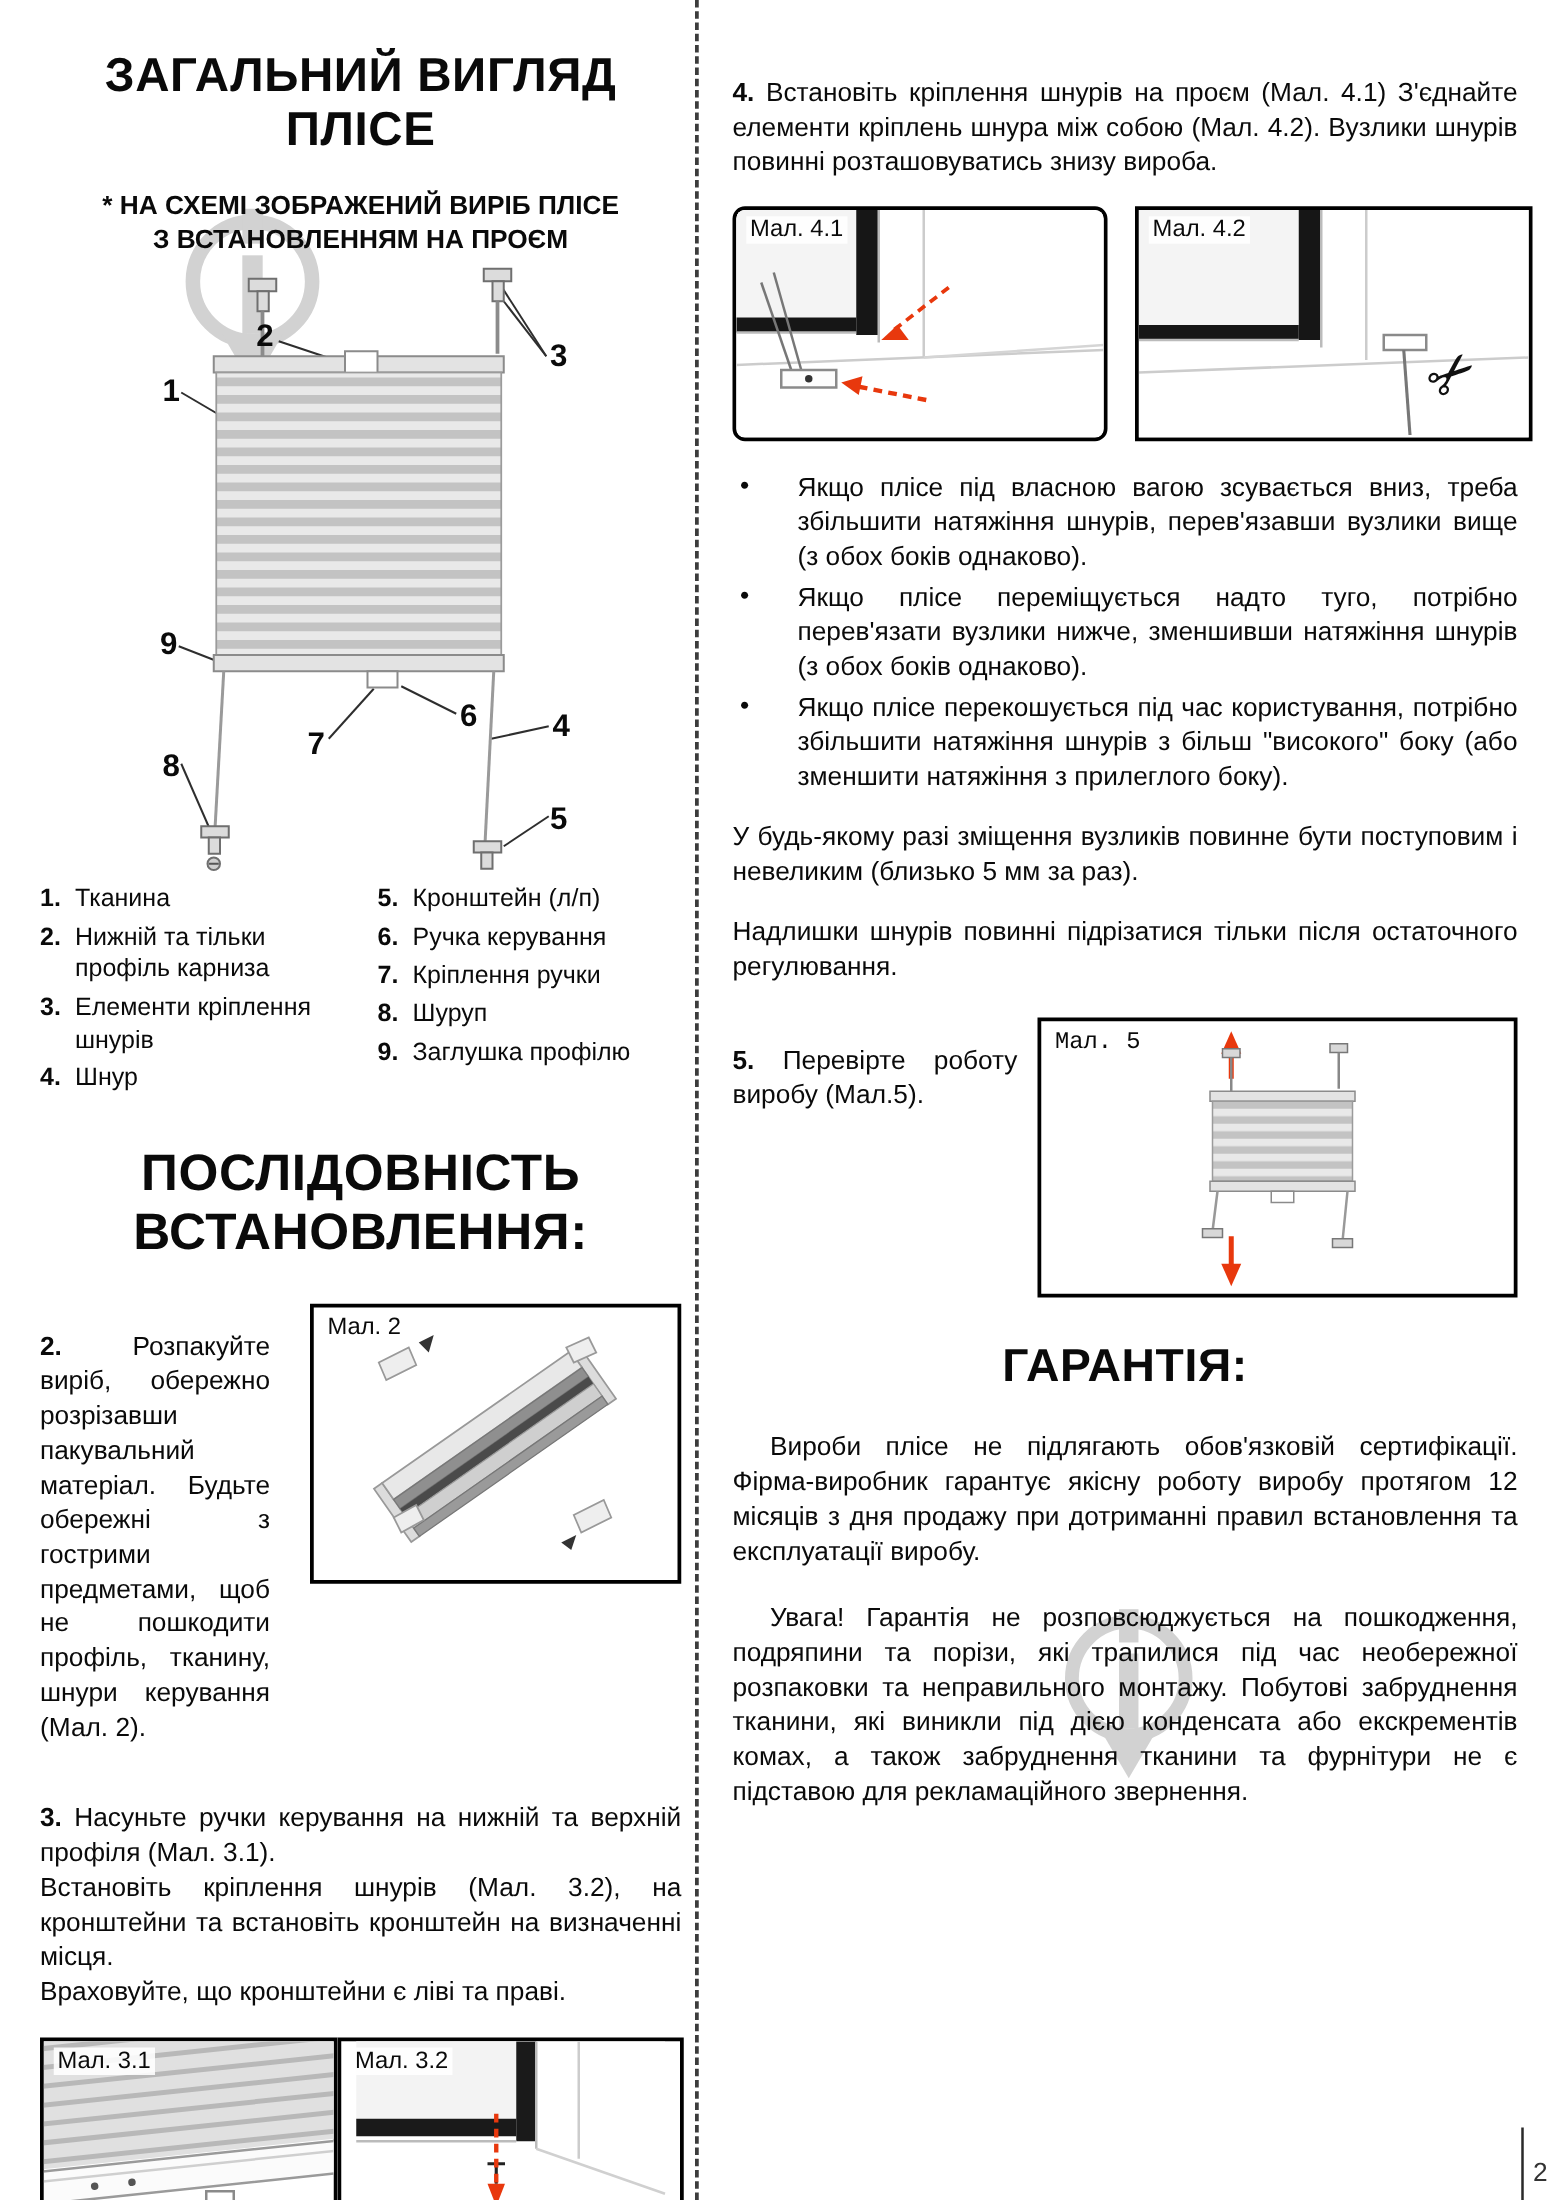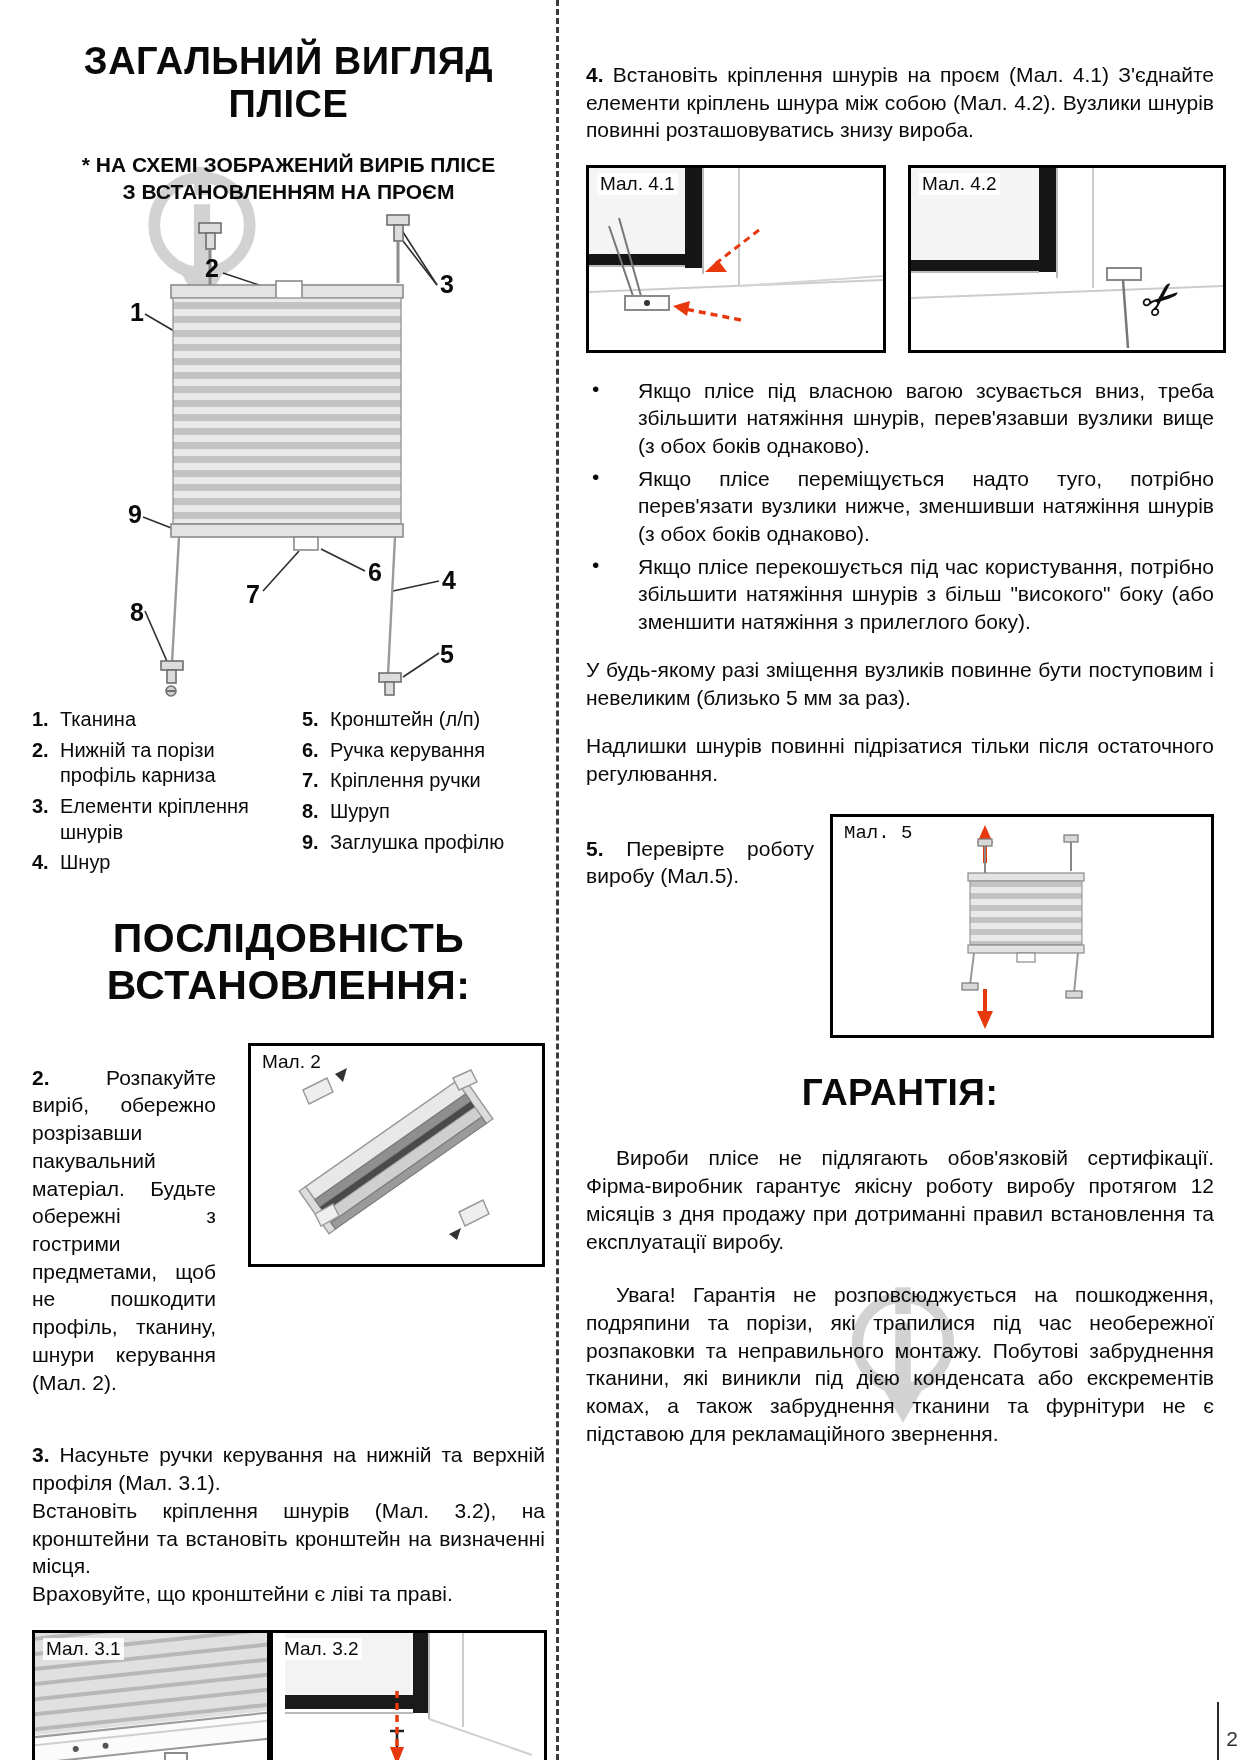--- a/index.html
+++ b/index.html
@@ -42,21 +42,21 @@
   .step2-text { width:250px; }
   .step3-block { margin-top:24px; }
   .step3-block p { margin:0; }
 
   .fig { position:relative; border:3px solid #000; background:#fff; overflow:hidden; flex:none; }
   .fig svg { position:absolute; left:0; top:0; width:100%; height:100%; }
   .fig-label { position:absolute; top:5px; left:8px; z-index:3; font-size:19px; background:rgba(255,255,255,.88); padding:0 3px; }
   .fig2  { width:247px; height:218px;padding-left:44px; }
   .fig31 { width:232px; height:190px; }
   .fig32 { width:247px; height:190px;padding-left:24px; }
-  .fig41 { width:294px; height:182px; }
+  .fig41 { width:294px; height:182px;border-radius:10px; }
   .fig42 { width:312px; height:182px; }
   .fig5  { width:378px; height:218px;font-family:Liberation Mono, monospace; }
 
   .figs-row-left  { display:flex; justify-content:space-between; margin-top:22px; }
   .figs-row-right { display:flex; gap:22px; margin-top:20px; }
 
   .bullets { margin-top:24px; }
   .bullet-item { display:flex; margin-bottom:6px; }
   .bullet-mark { width:46px; flex:none; padding-left:6px; font-size:21px; }
   .bullet-text { flex:1; font-size:21px; line-height:1.3; text-align:justify; }
@@ -167,21 +167,21 @@
     </div>
 
     <div class="legend">
       <div class="legend-col1">
         <div class="legend-item">
           <span class="legend-num">1.</span>
           <span class="legend-label">Тканина</span>
         </div>
         <div class="legend-item">
           <span class="legend-num">2.</span>
-          <span class="legend-label">Нижній та порізи профіль карниза</span>
+          <span class="legend-label">Нижній та тільки профіль карниза</span>
         </div>
         <div class="legend-item">
           <span class="legend-num">3.</span>
           <span class="legend-label">Елементи кріплення шнурів</span>
         </div>
         <div class="legend-item">
           <span class="legend-num">4.</span>
           <span class="legend-label">Шнур</span>
         </div>
       </div>

